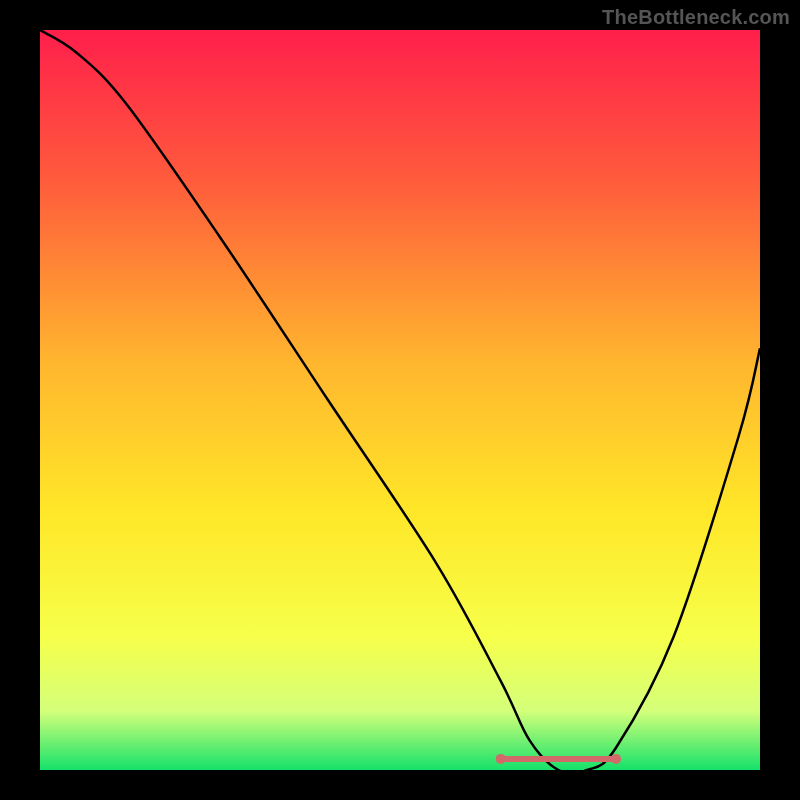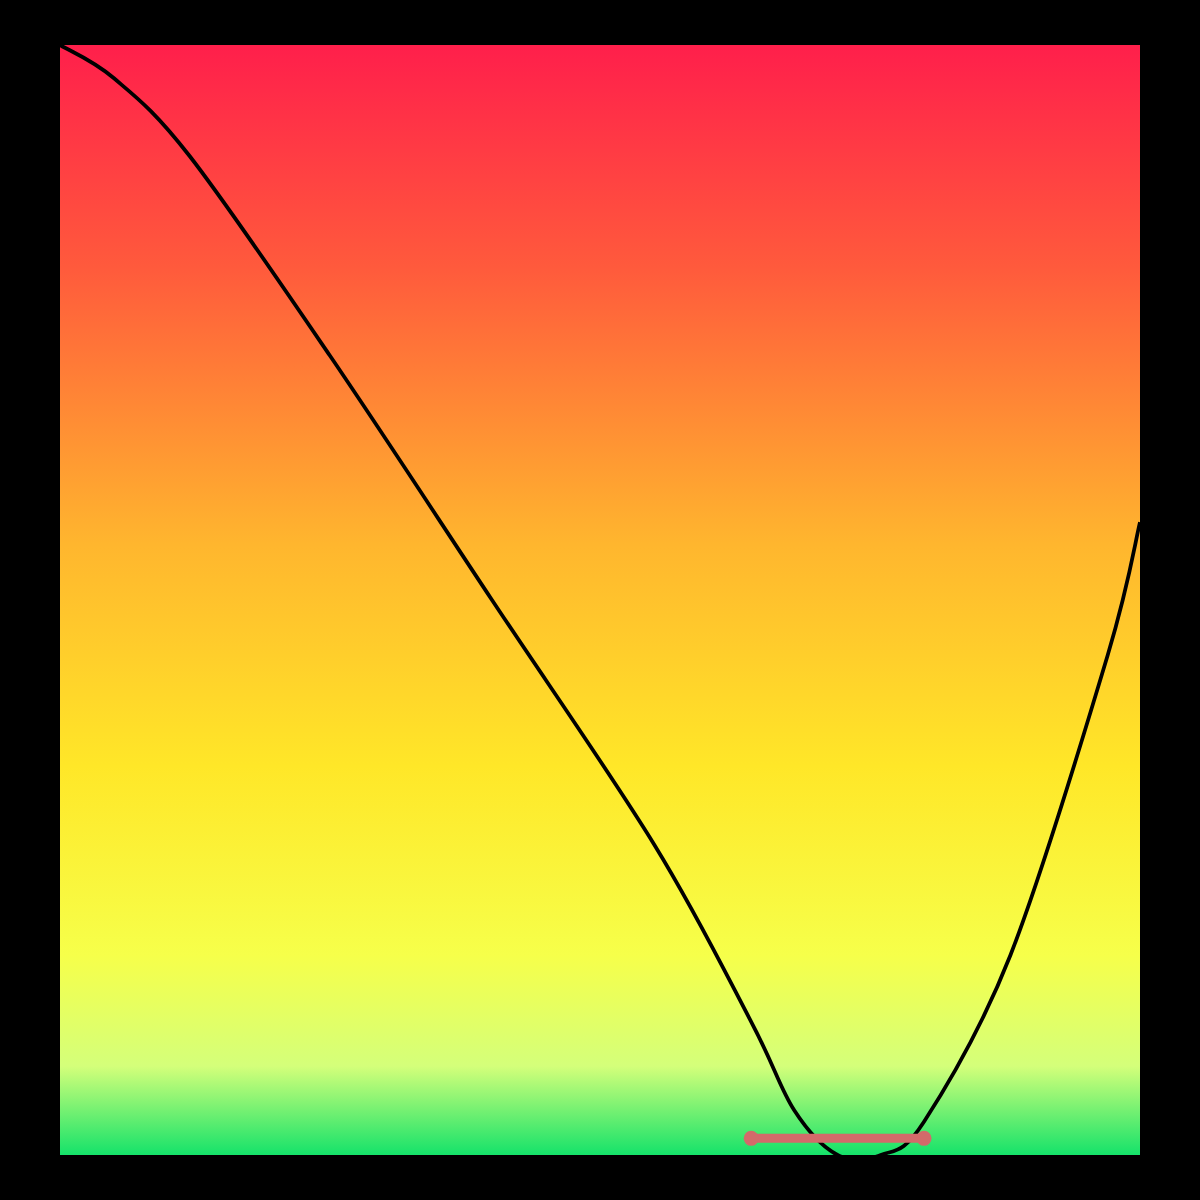--- a/index.html
+++ b/index.html
@@ -22,20 +22,21 @@
     width: 720px;
     height: 740px;
   }
   .curve-svg { position: absolute; left: 0; top: 0; }
 </style>
 </head>
 <body>
 
 <div class="container">
 
+  <div class="watermark">TheBottleneck.com</div>
 
   <div class="plot-area">
     <svg class="curve-svg" width="720" height="740" viewBox="0 0 720 740">
       <defs>
         <linearGradient id="bg-grad" x1="0" y1="0" x2="0" y2="1">
             <stop offset="0%" stop-color="#ff1f4b"></stop>
             <stop offset="20%" stop-color="#ff5a3c"></stop>
             <stop offset="45%" stop-color="#ffb62e"></stop>
             <stop offset="65%" stop-color="#ffe728"></stop>
             <stop offset="82%" stop-color="#f6ff4a"></stop>

